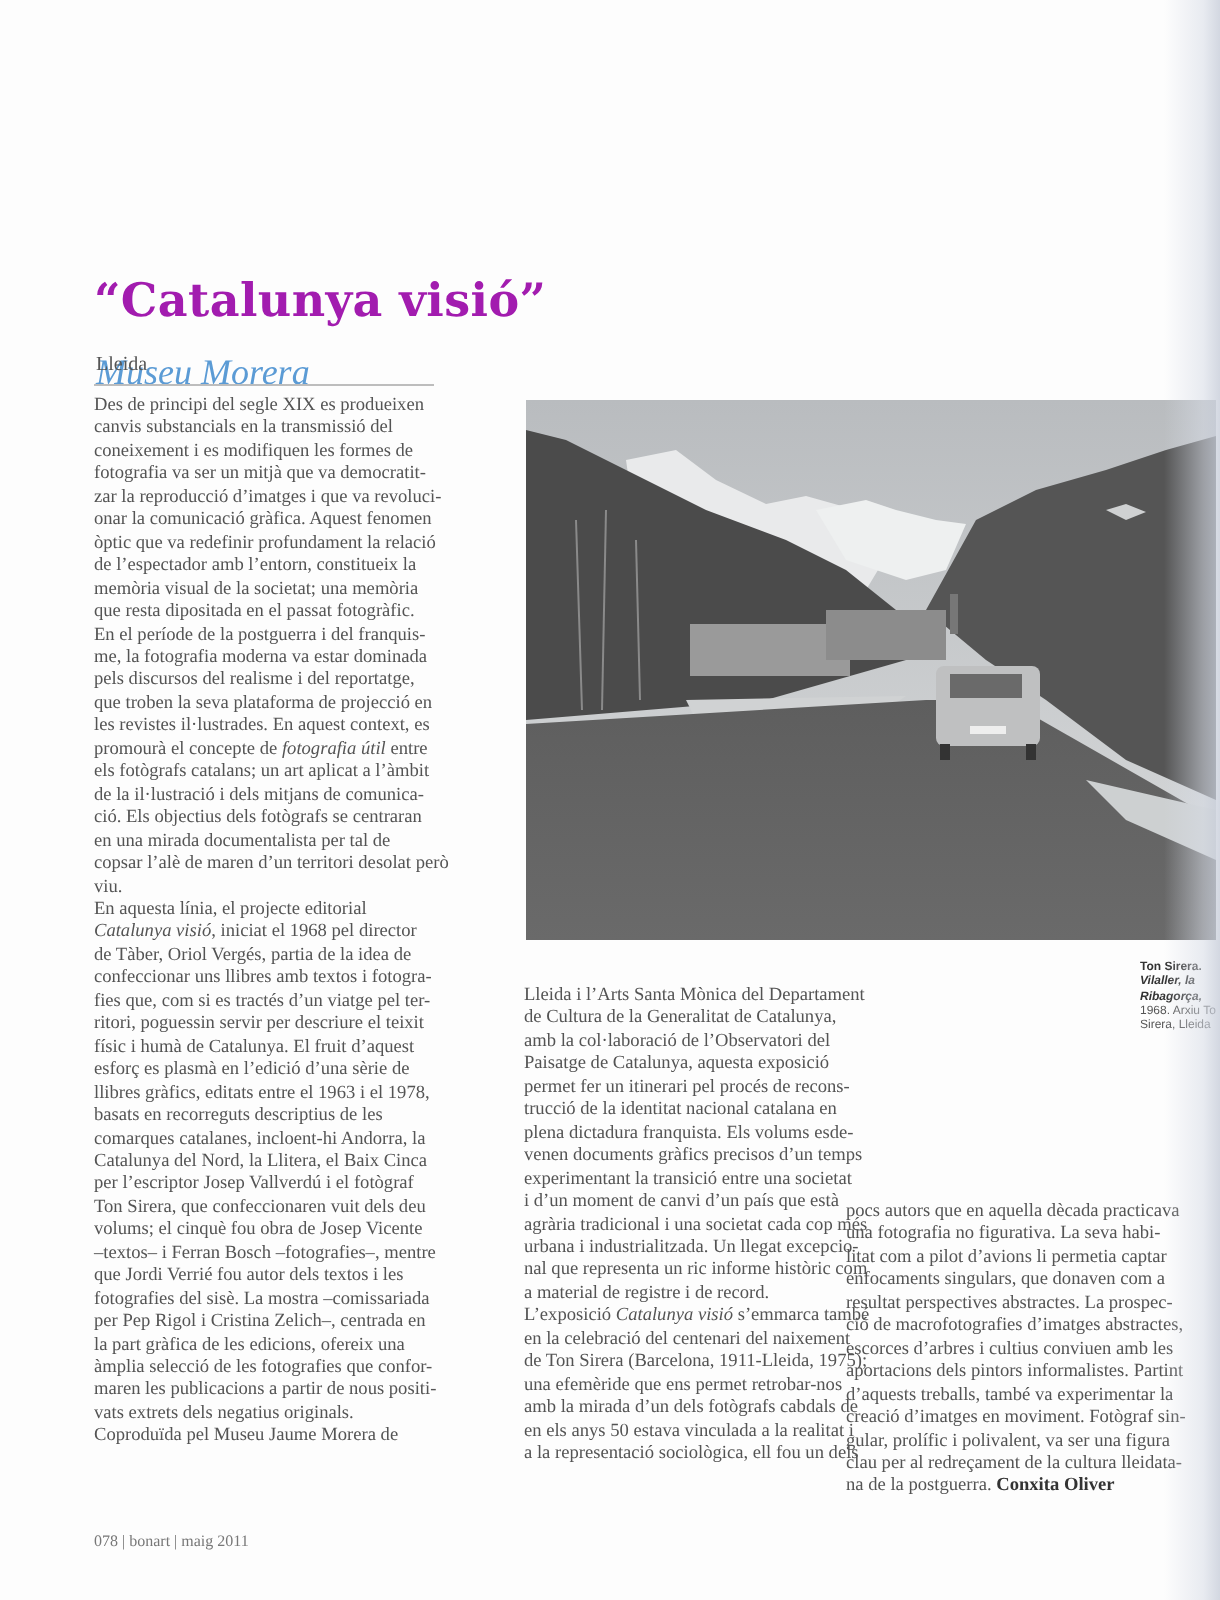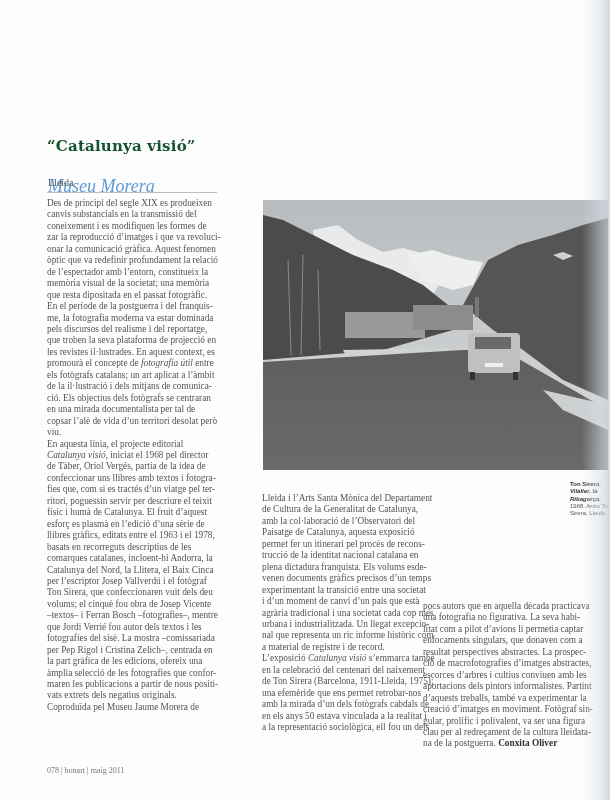--- a/index.html
+++ b/index.html
@@ -11,21 +11,21 @@
   }
   .page { position: absolute; inset: 0; }
   .spine {
     position: absolute; top: 0; right: 0; width: 28px; height: 800px;
     background: linear-gradient(to right, rgba(255,255,255,0) 0%, rgba(215,220,230,0.55) 70%, rgba(200,206,218,0.8) 100%);
     pointer-events: none;
   }
   .title {
     position: absolute; left: 47px; top: 137px; margin: 0;
     font-family: "DejaVu Serif", serif; font-weight: bold;
-    font-size: 15px; color: #14532d; letter-spacing: 0.2px;
+    font-size: 23px; color: #a21caf; letter-spacing: 0.2px;
   }
   .venue {
     position: absolute; left: 48px; top: 176px;
     font-family: "Liberation Serif", serif; font-style: italic;
     font-size: 18px; color: #5b9bd5;
   }
   .city {
     position: absolute; left: 48px; top: 177px;
     font-family: "Liberation Serif", serif; font-size: 10px; color: #555; text-align: center;
   }
@@ -68,37 +68,38 @@
 
   <h1 class="title">“Catalunya visió”</h1>
   <div class="venue">Museu Morera</div>
   <div class="city">Lleida</div>
   <div class="rule"></div>
 
   <div class="col col1">
       <p>Des de principi del segle XIX es produeixen</p>
       <p>canvis substancials en la transmissió del</p>
       <p>coneixement i es modifiquen les formes de</p>
+      <p>fotografia va ser un mitjà que va democratit-</p>
       <p>zar la reproducció d’imatges i que va revoluci-</p>
       <p>onar la comunicació gràfica. Aquest fenomen</p>
       <p>òptic que va redefinir profundament la relació</p>
       <p>de l’espectador amb l’entorn, constitueix la</p>
       <p>memòria visual de la societat; una memòria</p>
       <p>que resta dipositada en el passat fotogràfic.</p>
       <p>En el període de la postguerra i del franquis-</p>
       <p>me, la fotografia moderna va estar dominada</p>
       <p>pels discursos del realisme i del reportatge,</p>
       <p>que troben la seva plataforma de projecció en</p>
       <p>les revistes il·lustrades. En aquest context, es</p>
       <p>promourà el concepte de <em>fotografia útil</em> entre</p>
       <p>els fotògrafs catalans; un art aplicat a l’àmbit</p>
       <p>de la il·lustració i dels mitjans de comunica-</p>
       <p>ció. Els objectius dels fotògrafs se centraran</p>
       <p>en una mirada documentalista per tal de</p>
-      <p>copsar l’alè de vida d’un territori desolat però</p>
+      <p>copsar l’alè de maren d’un territori desolat però</p>
       <p>viu.</p>
       <p>En aquesta línia, el projecte editorial</p>
       <p><em>Catalunya visió</em>, iniciat el 1968 pel director</p>
       <p>de Tàber, Oriol Vergés, partia de la idea de</p>
       <p>confeccionar uns llibres amb textos i fotogra-</p>
       <p>fies que, com si es tractés d’un viatge pel ter-</p>
       <p>ritori, poguessin servir per descriure el teixit</p>
       <p>físic i humà de Catalunya. El fruit d’aquest</p>
       <p>esforç es plasmà en l’edició d’una sèrie de</p>
       <p>llibres gràfics, editats entre el 1963 i el 1978,</p>

